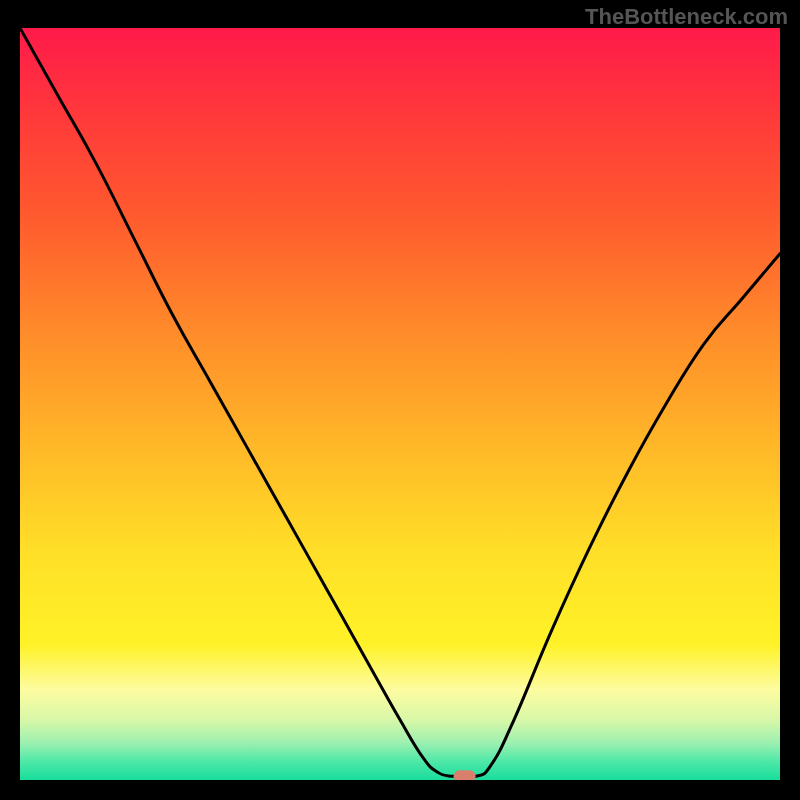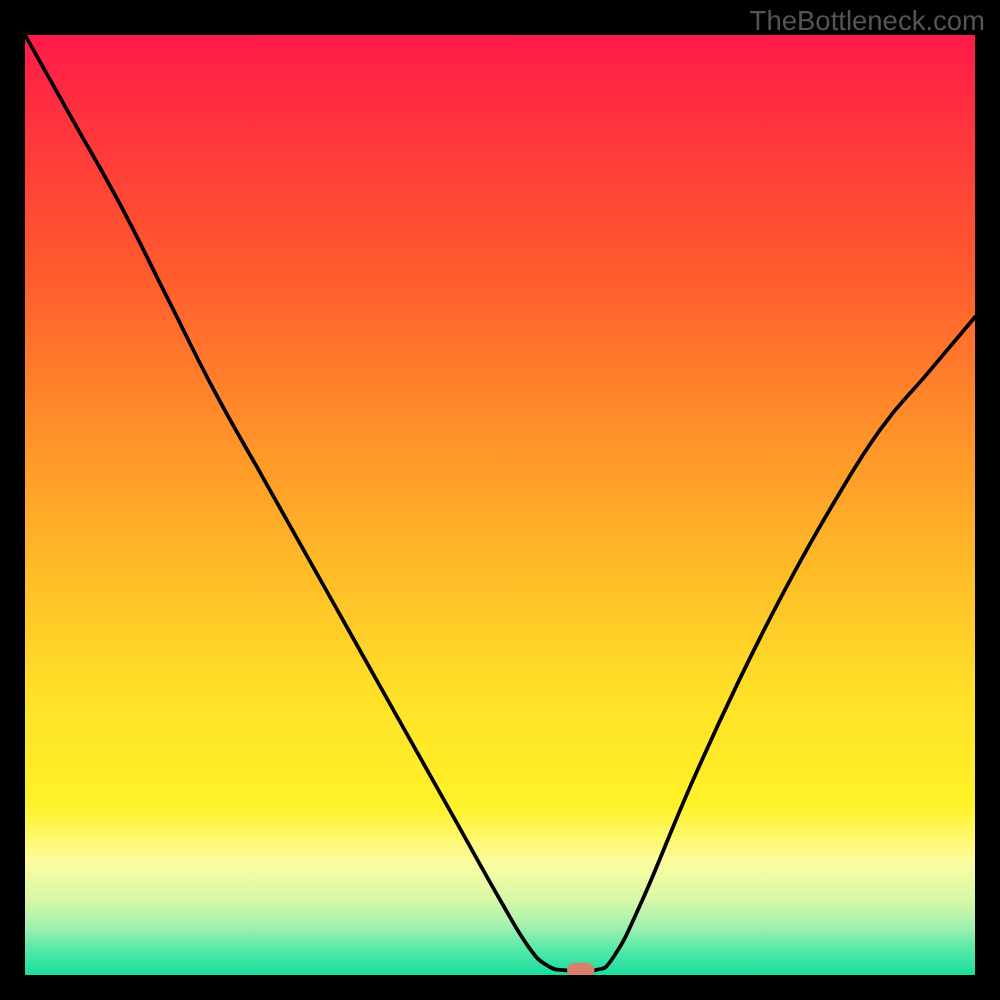--- a/index.html
+++ b/index.html
@@ -16,21 +16,21 @@
     width: 800px;
     height: 800px;
     background: #000;
   }
   .watermark {
     position: absolute;
     top: 4px;
     right: 12px;
     color: #555;
     font-size: 22px;
-    font-weight: 400;
+    font-weight: 700;
     z-index: 10;
   }
   .chart-area {
     position: absolute;
     left: 20px;
     top: 28px;
     width: 760px;
     height: 752px;
     overflow: hidden;
   }

